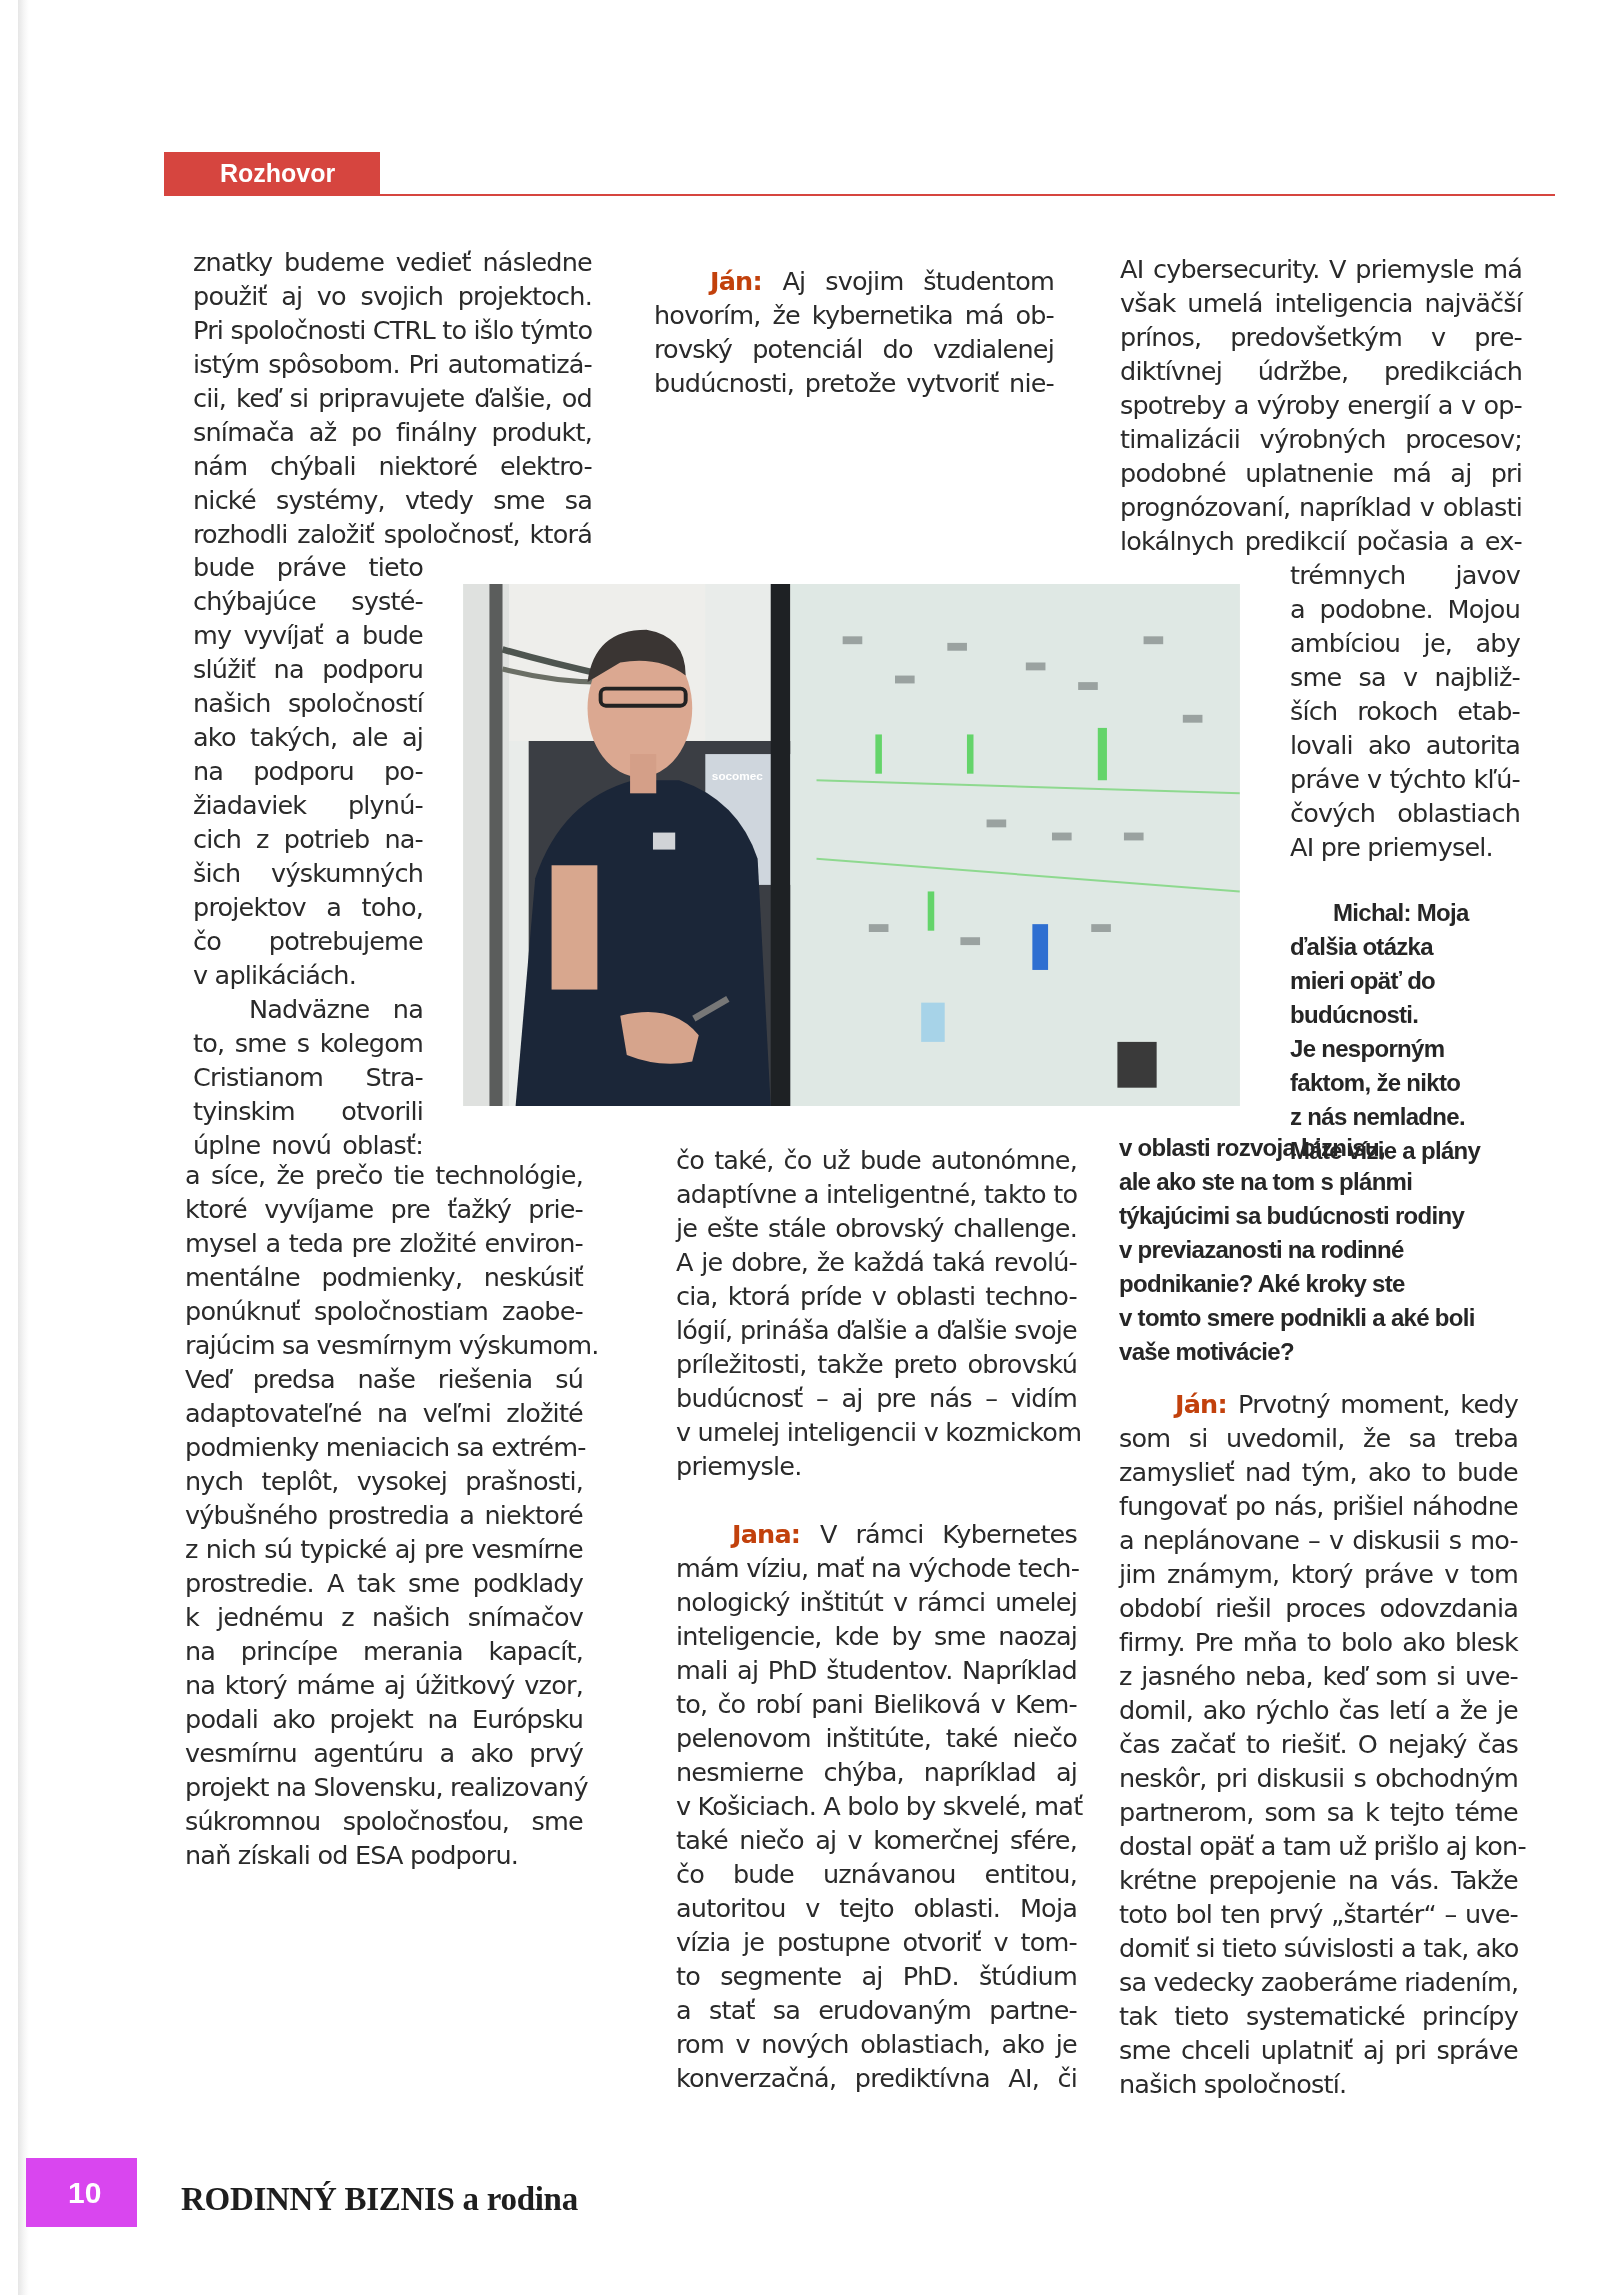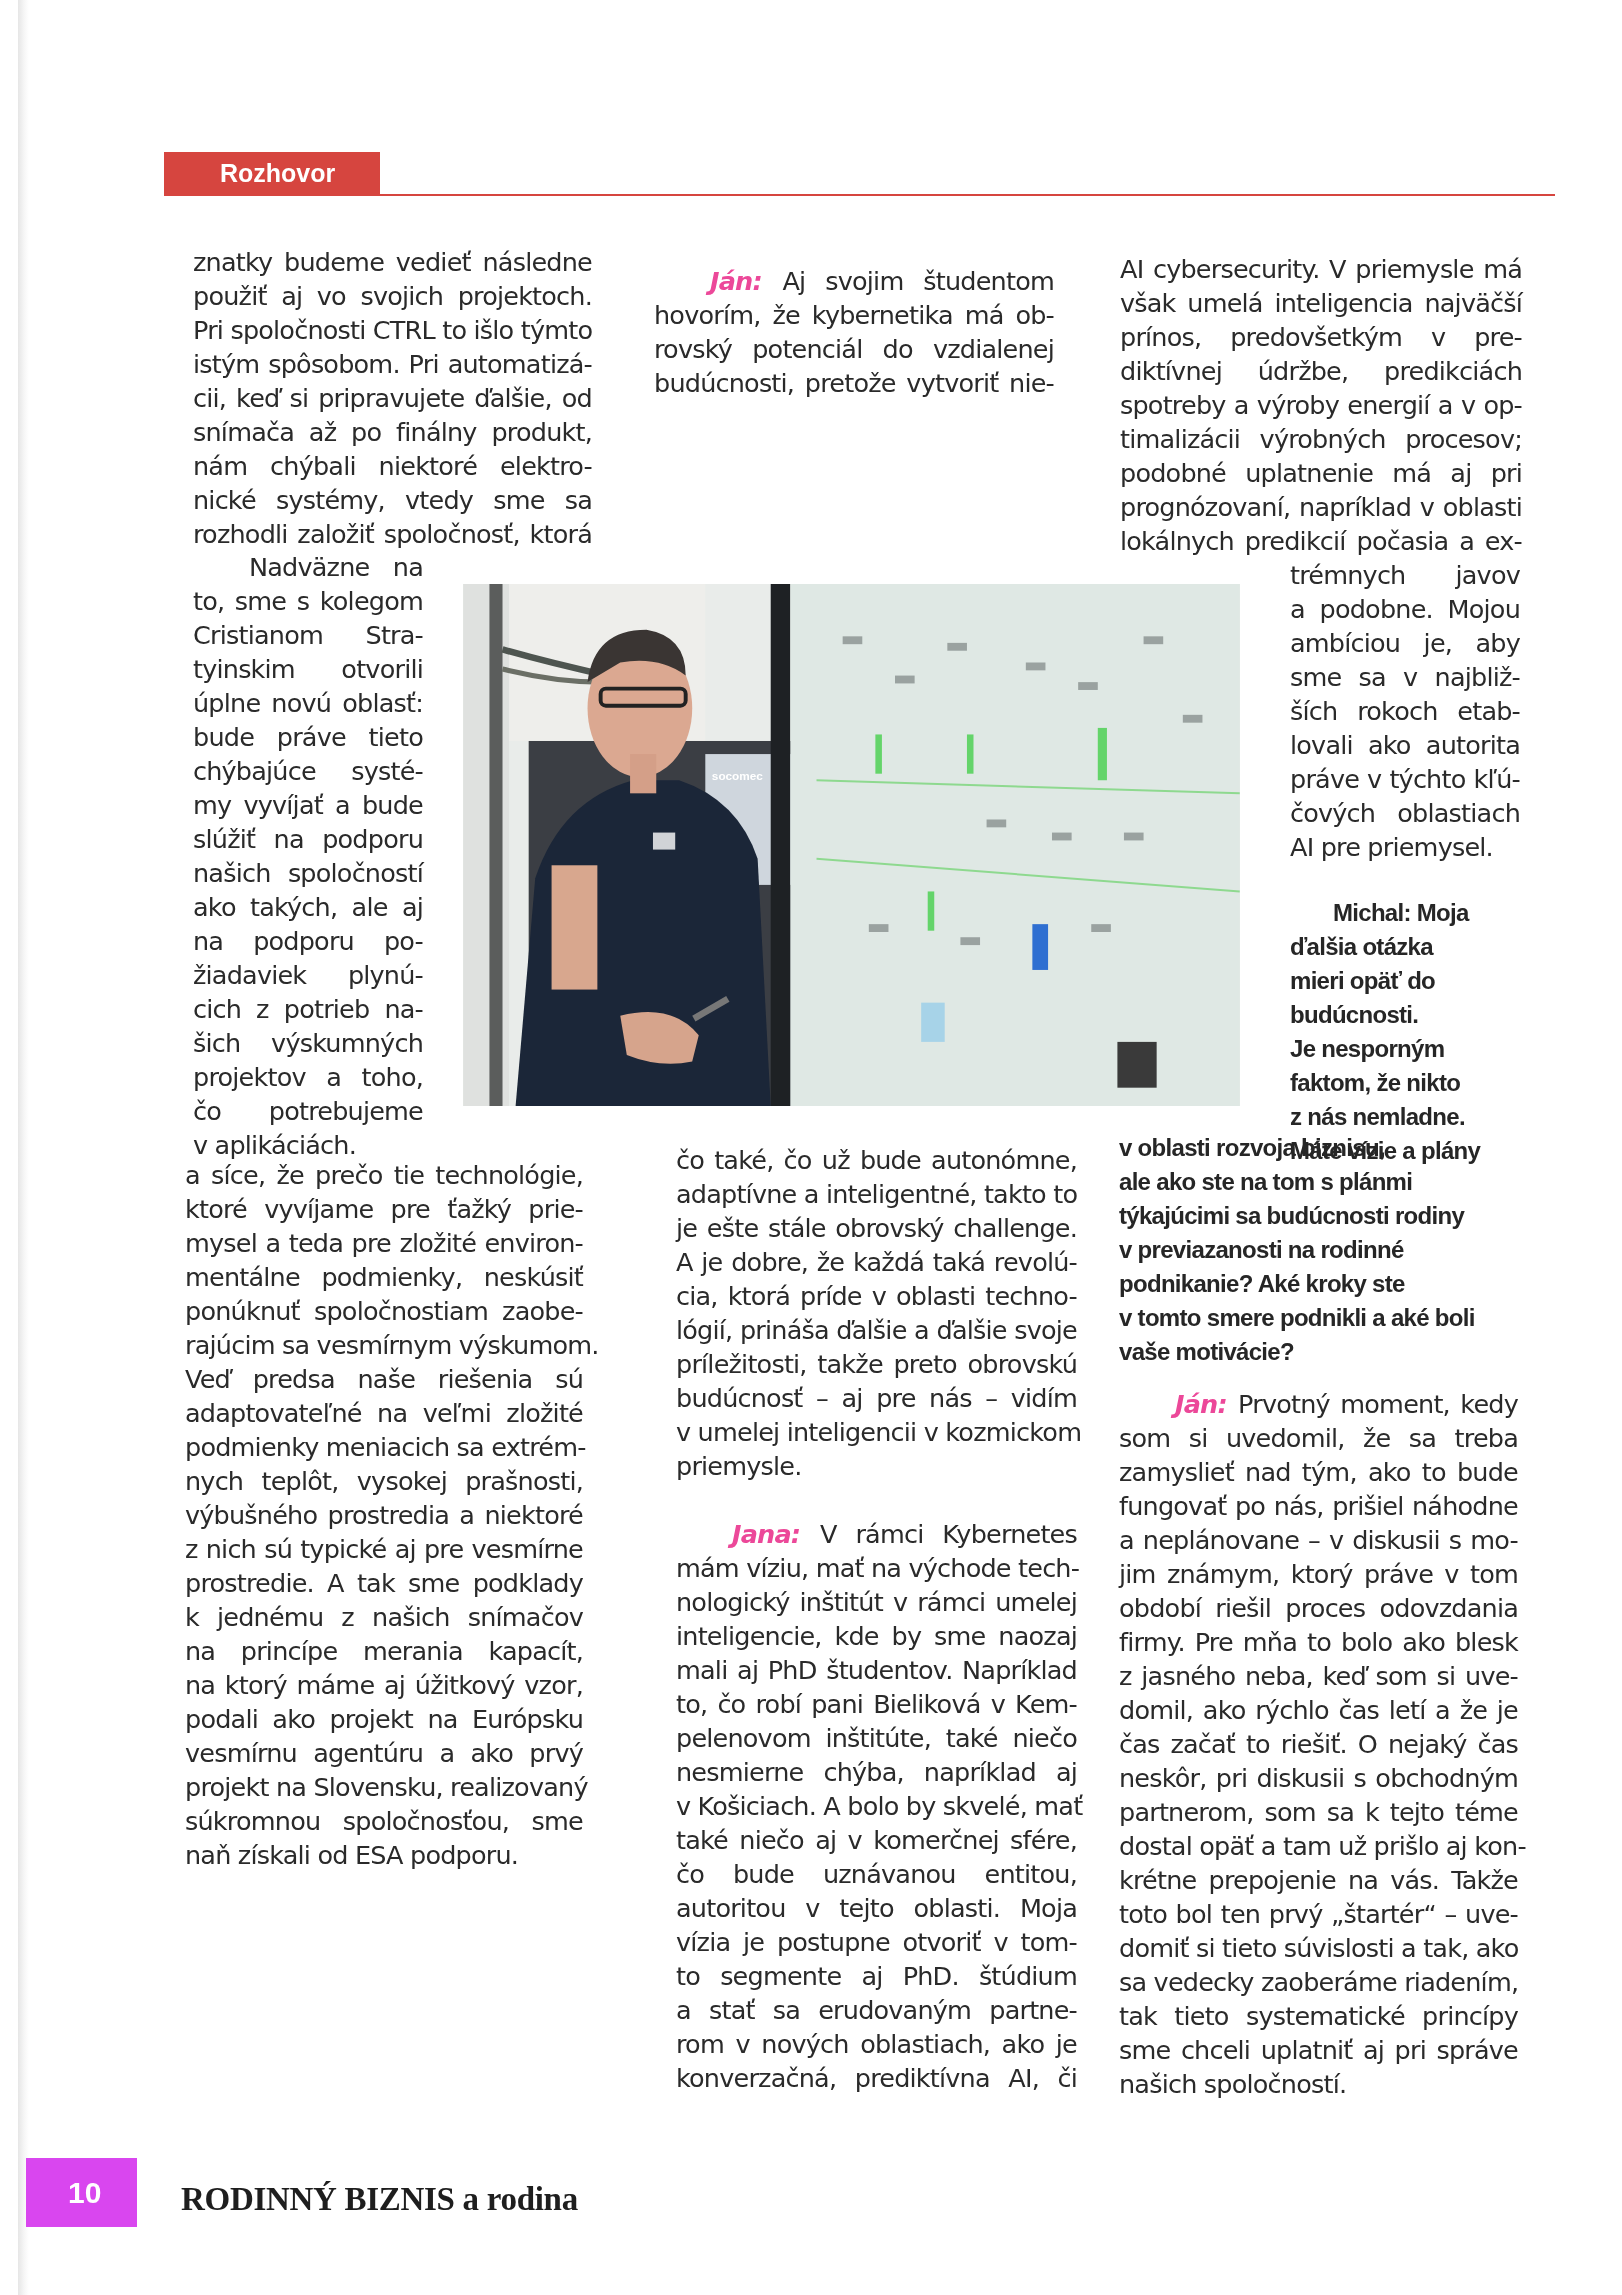--- a/index.html
+++ b/index.html
@@ -11,21 +11,21 @@
                  color:#fff; font-weight:bold; font-size:25px; line-height:43px; padding-left:56px; box-sizing:border-box; }
   .section-rule { position:absolute; left:164px; top:194px; width:1391px; height:2px; background:#d6453f; }
   .col { position:absolute; font-size:25.5px; line-height:34px; font-family:"DejaVu Sans", sans-serif;
          font-weight:normal; color:#2a2a2a; letter-spacing:-0.8px; }
   .ln { display:block; white-space:nowrap; text-align:justify; text-align-last:justify; }
   .ln.last { text-align-last:left; }
   .ind { padding-left:56px; }
   .q { font-family:"Liberation Sans", sans-serif; font-weight:bold; font-size:24px; line-height:34px;
        color:#262626; letter-spacing:-0.7px; }
   .q .ln { text-align-last:left; }
-  .spk { color:#ec4899; font-weight:bold; font-family:"DejaVu Sans", sans-serif;font-style:italic; }
+  .spk { color:#c2410c; font-weight:bold; font-family:"DejaVu Sans", sans-serif; }
   .photo { position:absolute; left:463px; top:584px; width:777px; height:522px; overflow:hidden; background:#dfe6e4; }
   .footer-tab { position:absolute; left:26px; top:2158px; width:111px; height:69px; background:#d946ef; color:#fff;
                 font-family:"Liberation Sans", sans-serif; font-weight:bold; font-size:30px; line-height:69px;
                 text-align:center; box-sizing:border-box; padding-left:6.5px; }
   .footer-title { position:absolute; left:181px; top:2181px; font-family:"Liberation Serif", serif;
                   font-size:33px; font-weight:bold; color:#1e1e1e; letter-spacing:-0.3px; }
 </style>
 </head>
 <body>
 
@@ -41,41 +41,41 @@
       <span class="ln">Pri spoločnosti CTRL to išlo týmto</span>
       <span class="ln">istým spôsobom. Pri automatizá-</span>
       <span class="ln">cii, keď si pripravujete ďalšie, od</span>
       <span class="ln">snímača až po finálny produkt,</span>
       <span class="ln">nám chýbali niektoré elektro-</span>
       <span class="ln">nické systémy, vtedy sme sa</span>
       <span class="ln">rozhodli založiť spoločnosť, ktorá</span>
     </div>
 </div>
 <div class="col" style="left:193px; top:550px; width:230px;">
-  <div id="c1c">
-      <span class="ln ind">Nadväzne na</span>
-      <span class="ln">to, sme s kolegom</span>
-      <span class="ln">Cristianom Stra-</span>
-      <span class="ln">tyinskim otvorili</span>
-      <span class="ln">úplne novú oblasť:</span>
-    </div>
   <div id="c1b">
       <span class="ln">bude práve tieto</span>
       <span class="ln">chýbajúce systé-</span>
       <span class="ln">my vyvíjať a bude</span>
       <span class="ln">slúžiť na podporu</span>
       <span class="ln">našich spoločností</span>
       <span class="ln">ako takých, ale aj</span>
       <span class="ln">na podporu po-</span>
       <span class="ln">žiadaviek plynú-</span>
       <span class="ln">cich z potrieb na-</span>
       <span class="ln">šich výskumných</span>
       <span class="ln">projektov a toho,</span>
       <span class="ln">čo potrebujeme</span>
       <span class="ln last">v aplikáciách.</span>
+    </div>
+  <div id="c1c">
+      <span class="ln ind">Nadväzne na</span>
+      <span class="ln">to, sme s kolegom</span>
+      <span class="ln">Cristianom Stra-</span>
+      <span class="ln">tyinskim otvorili</span>
+      <span class="ln">úplne novú oblasť:</span>
     </div>
 </div>
 <div class="col" style="left:185px; top:1158px; width:398px;">
   <div id="c1d">
       <span class="ln">a síce, že prečo tie technológie,</span>
       <span class="ln">ktoré vyvíjame pre ťažký prie-</span>
       <span class="ln">mysel a teda pre zložité environ-</span>
       <span class="ln">mentálne podmienky, neskúsiť</span>
       <span class="ln">ponúknuť spoločnostiam zaobe-</span>
       <span class="ln">rajúcim sa vesmírnym výskumom.</span>

